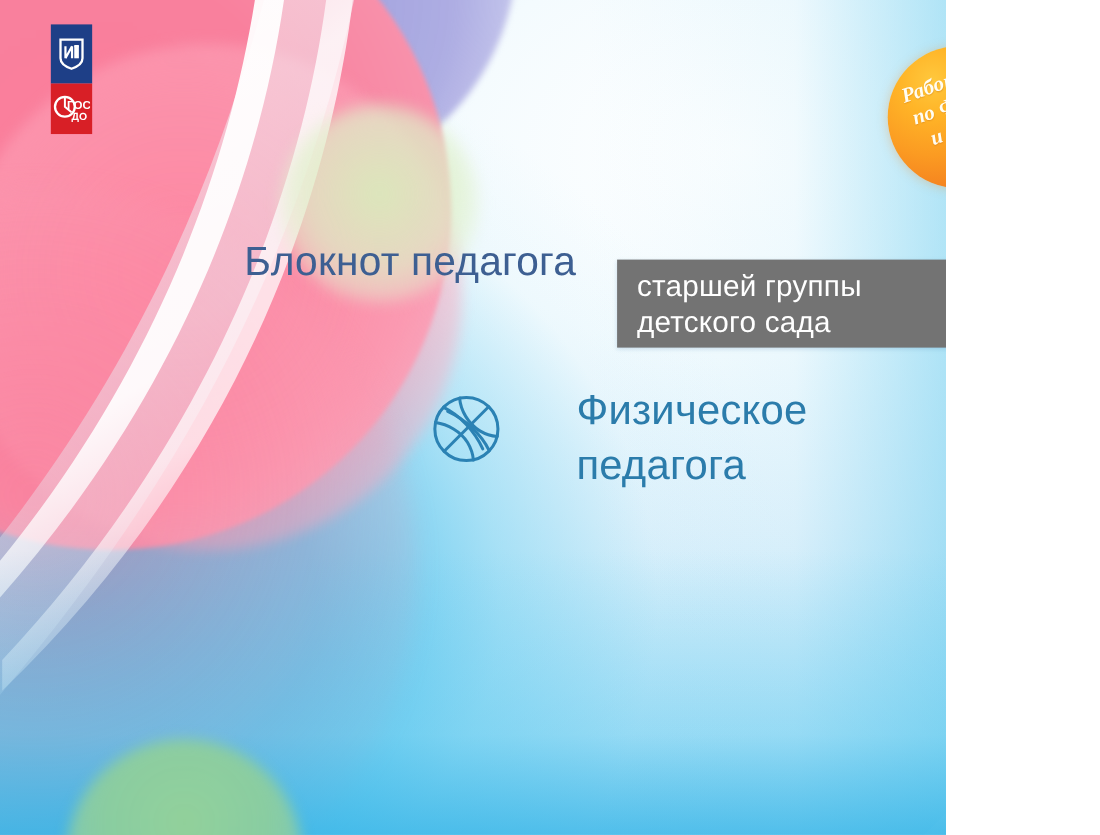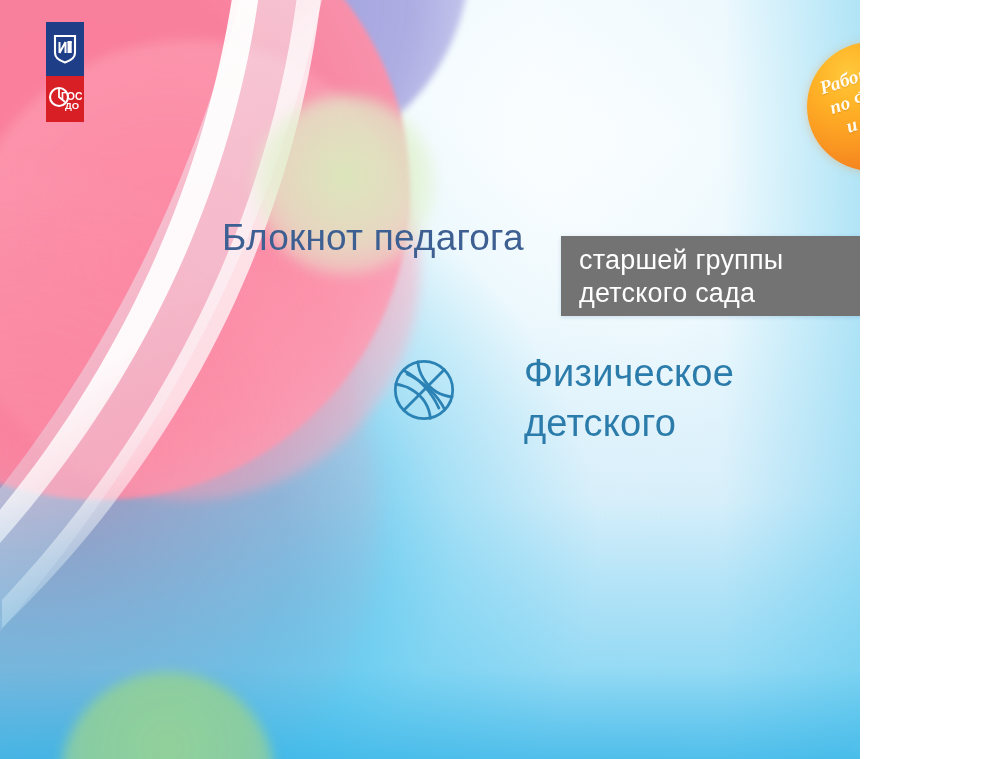--- a/index.html
+++ b/index.html
@@ -299,16 +299,16 @@
       <g fill="none" stroke="#2b82b4" stroke-width="2.6" stroke-linecap="round">
         <circle cx="32" cy="32" r="27"></circle>
         <line x1="13" y1="51" x2="51" y2="13"></line>
         <path d="M12.5 13.5 C26 20 39 33.5 46 49"></path>
         <path d="M51.5 50.5 C45 37 31.5 24 16 17"></path>
         <path d="M5.6 26.5 C16 28 27 34 33 43.5 C36 48.5 37.6 53.8 38 58.6"></path>
         <path d="M26.2 5.6 C27 16 33.5 27.5 43.5 33.6 C48.4 36.5 53.6 38 58.4 38.4"></path>
       </g>
     </svg>
     <div id="domain-title">Физическое
-детского</div>
+педагога</div>
   </div>
 
 </div>
 
 </body></html>

